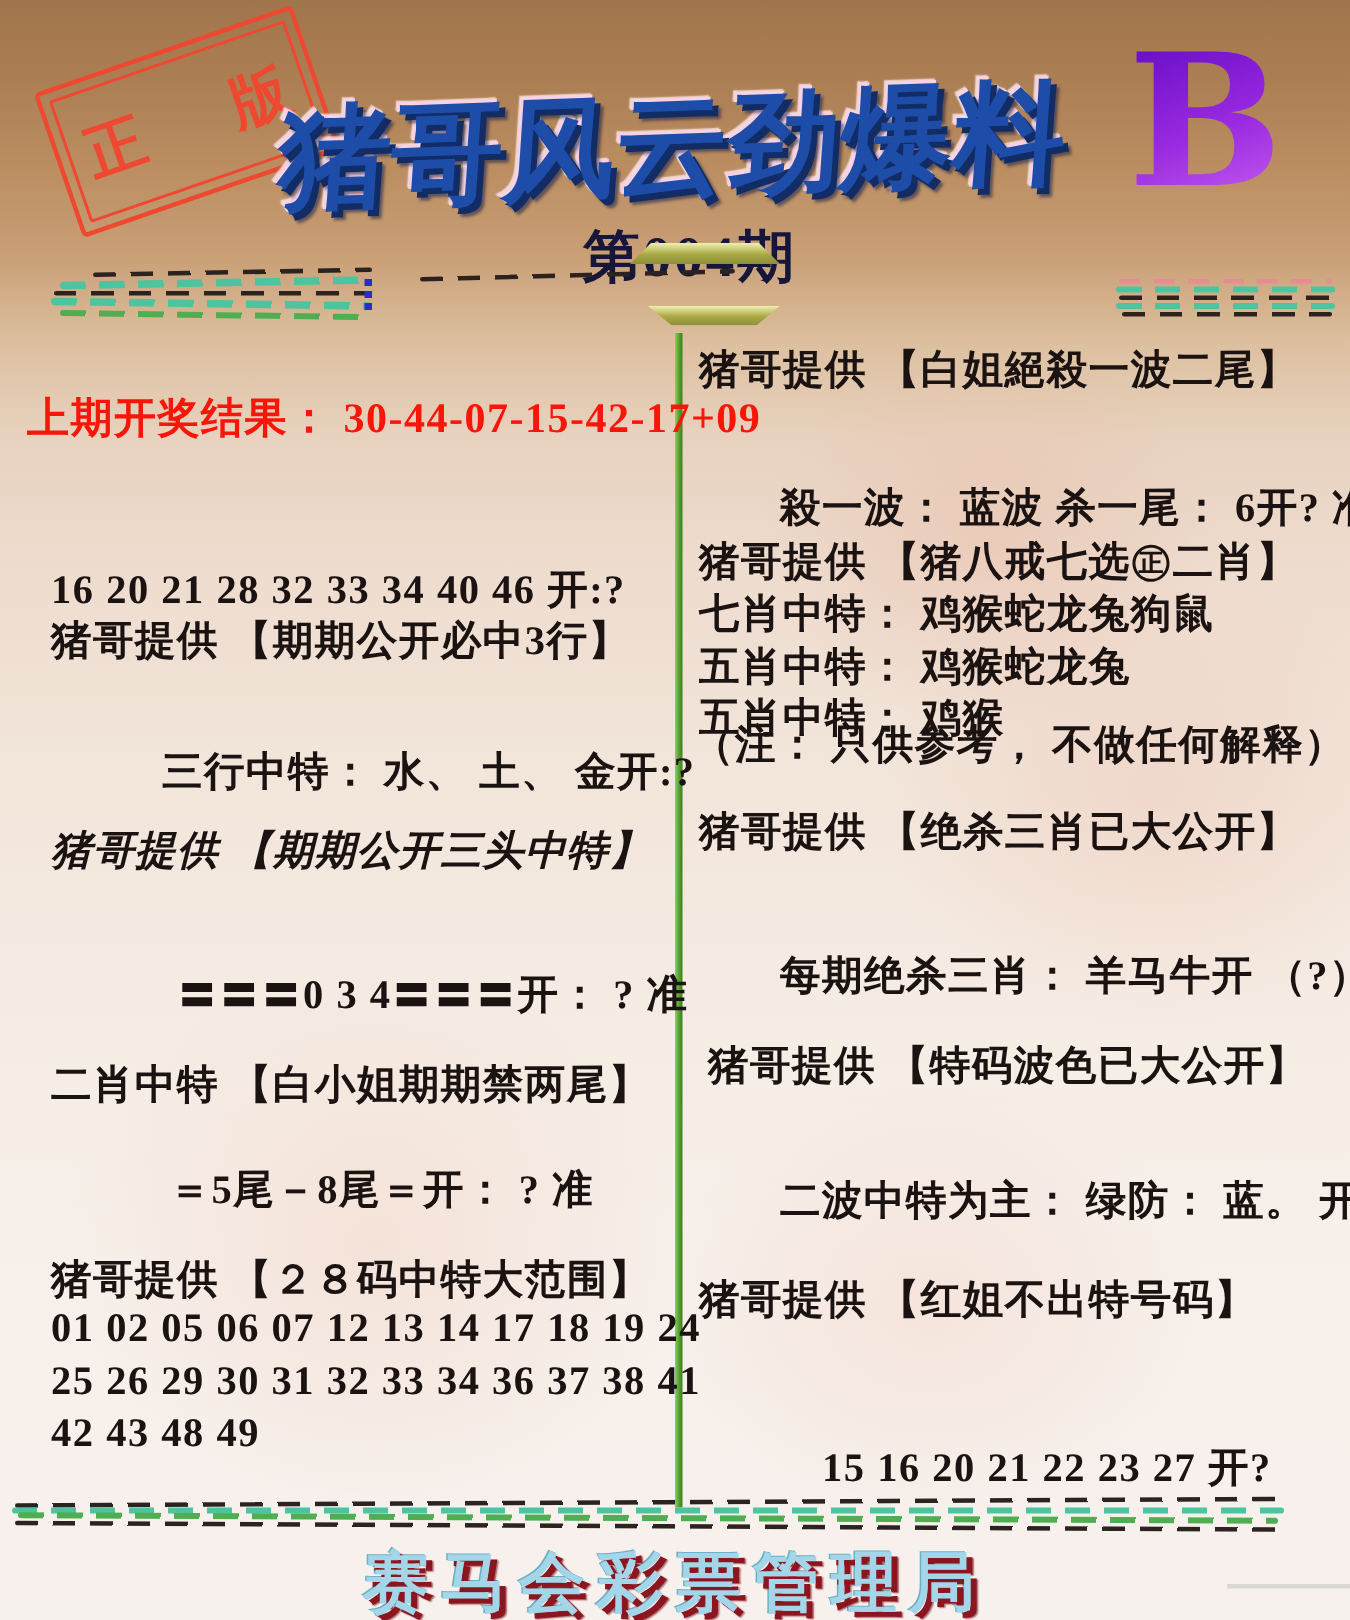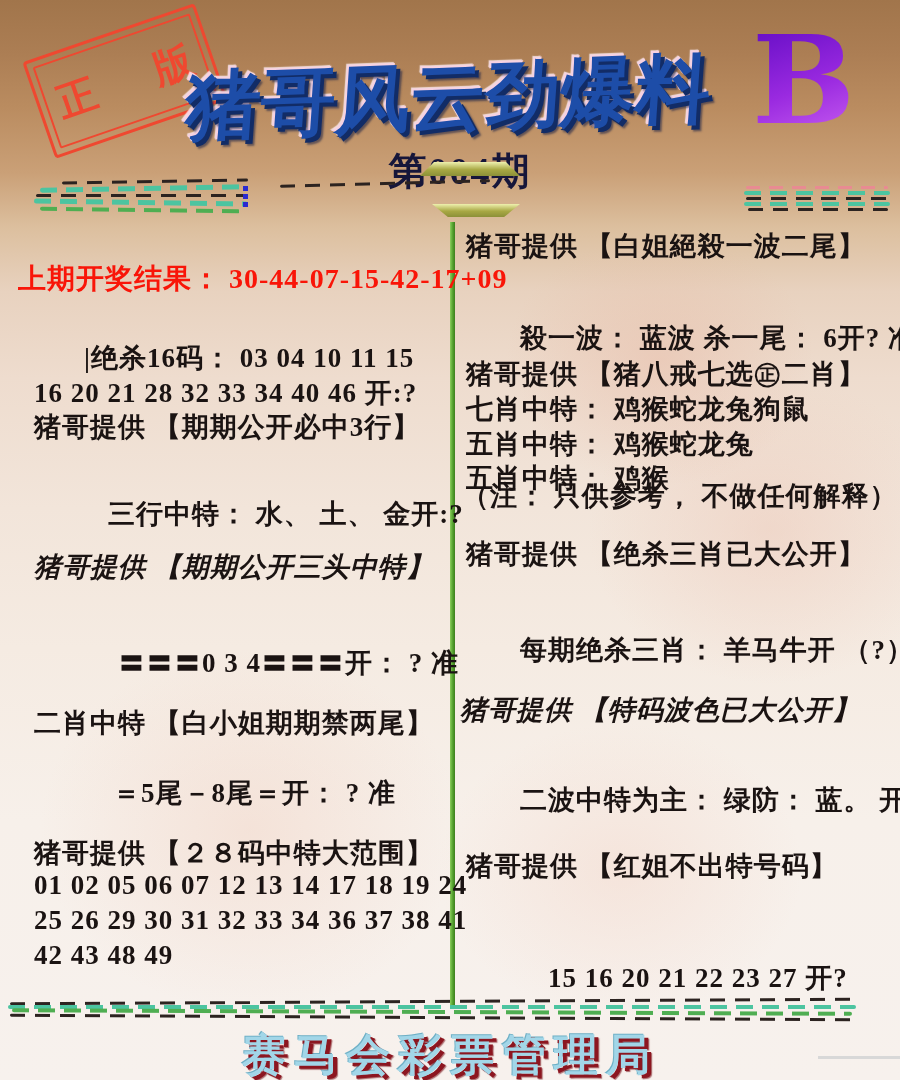--- a/index.html
+++ b/index.html
@@ -80,21 +80,21 @@
   
   .r-pwave  {left:466px;top:228px;}
   .r-kwave  {left:520px;top:320px;}
   .r-ppig8  {left:466px;top:356px;}
   .r-z7     {left:466px;top:391px;}
   .r-z5     {left:466px;top:426px;}
   .r-z2     {left:466px;top:460px;}
   .r-note   {left:462px;top:478px;}
   .r-pk3    {left:466px;top:536px;}
   .r-k3line {left:520px;top:632px;}
-  .r-pwc    {left:460px;top:692px;font-style:italic;}
+  .r-pwc    {left:472px;top:692px;}
   .r-wline  {left:520px;top:782px;}
   .r-pred   {left:466px;top:848px;}
   .r-nums   {left:548px;top:960px;}
   
   .footer-title{
     position:absolute;left:0;top:1026px;width:900px;text-align:center;
     font-size:44px;font-weight:bold;letter-spacing:8px;color:#a2d6e8;
     text-shadow:4px 3px 0 #8c1620,5px 4px 1px rgba(120,16,24,0.6),-1px -1px 0 #6fb0c6;
     white-space:nowrap;
   }
@@ -124,21 +124,20 @@
   <div class="dashrow d-teal" style="left:744px;top:191px;width:146px;height:4px;"></div>
   <div class="dashrow d-black" style="left:746px;top:197px;width:144px;height:3px;"></div>
   <div class="dashrow d-teal" style="left:744px;top:202px;width:146px;height:4px;"></div>
   <div class="dashrow d-black" style="left:748px;top:208px;width:140px;height:3px;"></div>
   <div class="trap trap1"></div>
   <div class="trap trap2"></div>
 
   <div class="divider"></div>
 
   <div class="line red l-result">上期开奖结果： 30-44-07-15-42-17+09</div>
-  <div class="line l-k16a">|绝杀16码： 03 04 10 11 15</div>
   <div class="line l-k16b">16 20 21 28 32 33 34 40 46 开:?</div>
   <div class="line l-p3rows">猪哥提供 【期期公开必中3行】</div>
   <div class="line l-3rows">三行中特： 水、 土、 金开:?</div>
   <div class="line l-p3heads">猪哥提供 【期期公开三头中特】</div>
   <div class="line l-heads">〓〓〓0 3 4〓〓〓开： ? 准</div>
   <div class="line l-pban">二肖中特 【白小姐期期禁两尾】</div>
   <div class="line l-tails">＝5尾－8尾＝开： ? 准</div>
   <div class="line l-p28">猪哥提供 【２８码中特大范围】</div>
   <div class="line l-row1">01 02 05 06 07 12 13 14 17 18 19 24</div>
   <div class="line l-row2">25 26 29 30 31 32 33 34 36 37 38 41</div>

